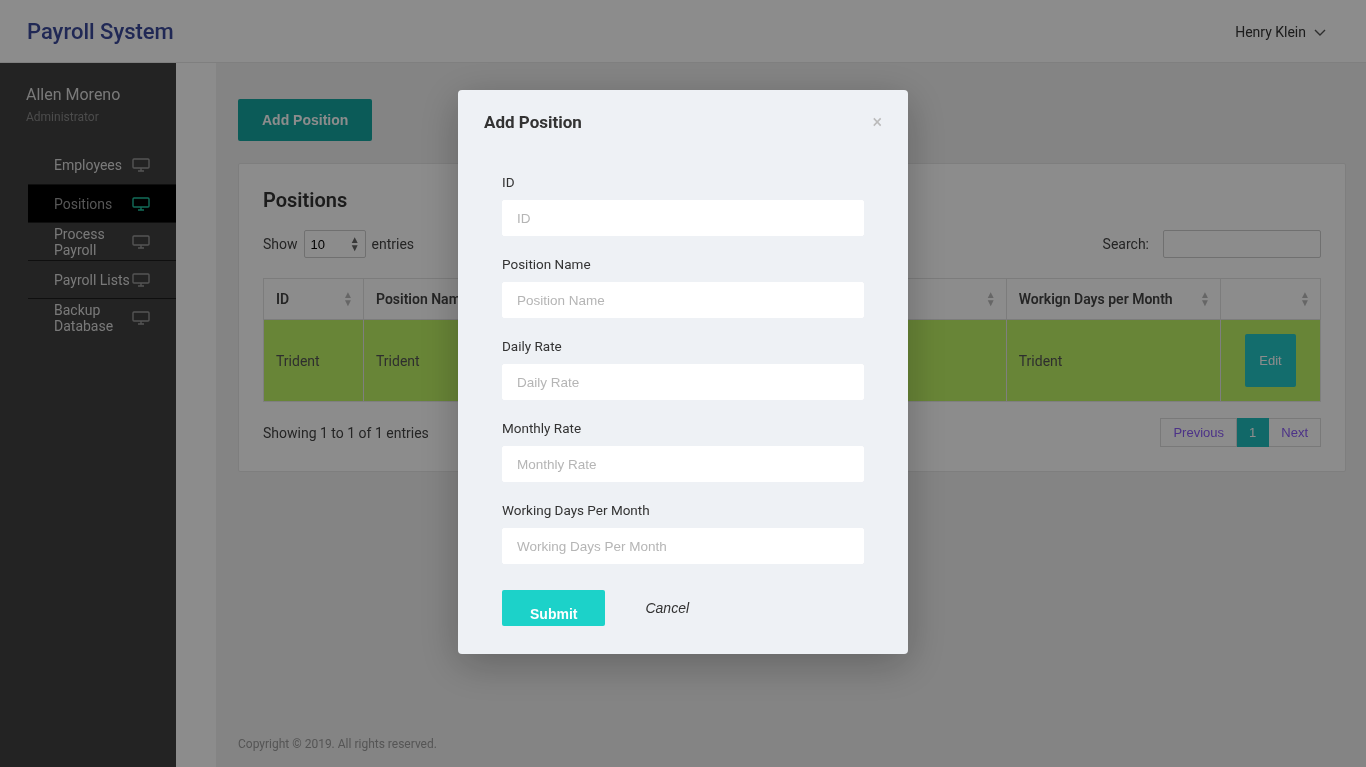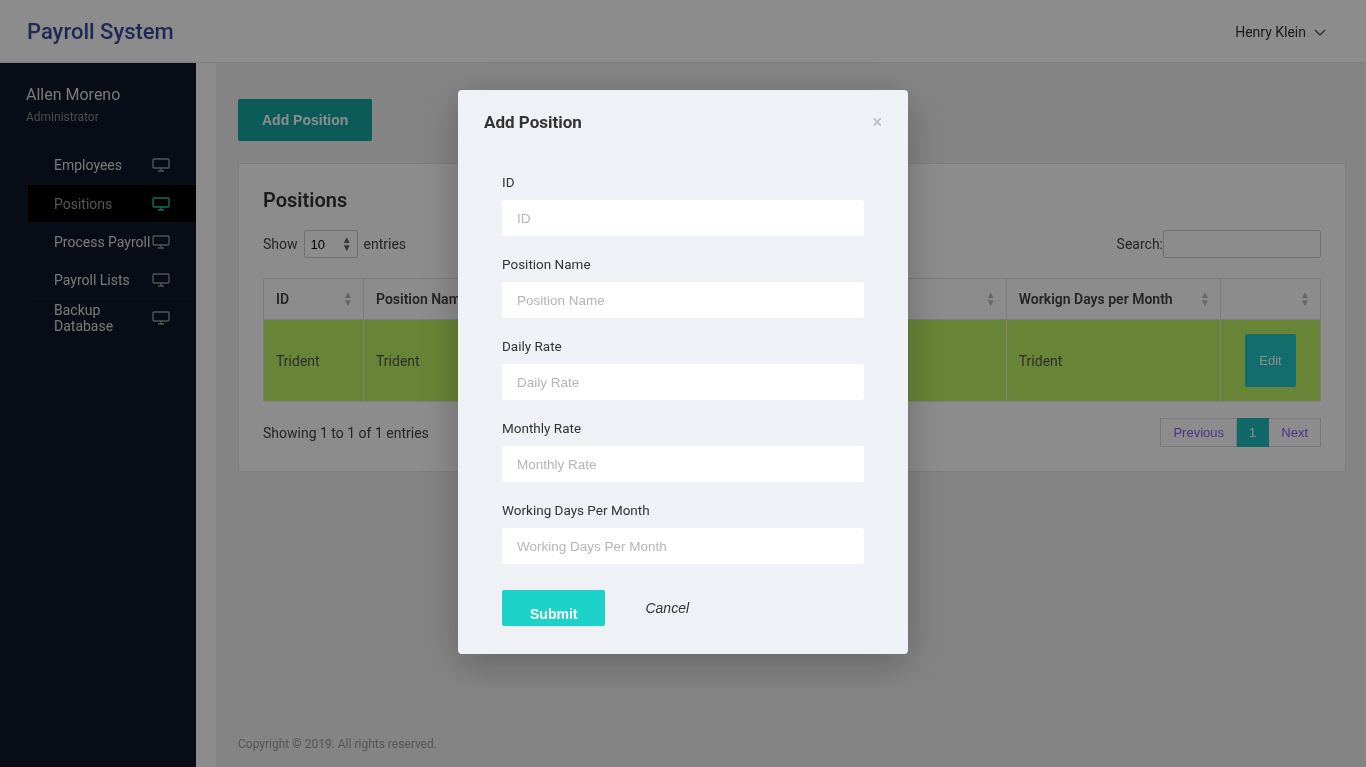--- a/index.html
+++ b/index.html
@@ -5,21 +5,21 @@
   * { box-sizing: border-box; margin: 0; padding: 0; }
   html, body { width: 1366px; height: 767px; font-family: -apple-system, BlinkMacSystemFont, "Segoe UI", Roboto, Arial, sans-serif; overflow: hidden; background:#fff; }
 
   
   .topbar { position: relative; height: 63px; border-bottom: 1px solid #e8e8e8; background: #fff; display:flex; align-items:center; }
   .topbar .brand { width: 216px; padding-left: 27px; font-size: 22px; color: #3b4a9b; font-weight: 500; }
   .topbar .right { position:absolute; right: 40px; top:0; height:63px; display:flex; align-items:center; color:#333; font-size:14px; cursor:pointer; }
   .topbar .right .chev { margin-left:8px; }
 
   
-  .sidebar { position:absolute; top:63px; left:0; bottom:0; width:196px; background:#0f172a; color:#ddd; }
+  .sidebar { position:absolute; top:63px; left:0; bottom:0; width:176px; background:#404040; color:#ddd; }
   .sidebar .user { padding: 22px 26px 18px 26px; }
   .sidebar .user .name { font-size:16px; color:#ddd; }
   .sidebar .user .role { font-size:12px; color:#8a8a8a; margin-top:6px; }
   .sidebar .nav { margin-top:4px;margin-left:28px; }
   .sidebar .nav .item { display:flex; align-items:center; justify-content:space-between; height:38px; padding:0 26px; font-size:14px; color:#ddd; cursor:pointer; }
   .sidebar .nav .item + .item { border-top:1px solid #1c1c1c; }
   .sidebar .nav .item.active { background:#000; color:#9e9e9e; }
   .sidebar .nav .item .ico { width:18px; height:14px; display:inline-flex; align-items:center; justify-content:center; }
   .sidebar .nav .item .ico svg { display:block; }
   .sidebar .nav .item.active .ico svg path, .sidebar .nav .item.active .ico svg rect { stroke:#23c6a4; }
@@ -28,23 +28,23 @@
   .main { position:absolute; top:63px; left:216px; right:0; bottom:0; background:#f0f0f0; padding:0 20px 0 22px; display:flex; flex-direction:column; }
 
   .btn-add { margin-top:36px; margin-bottom:22px; display:inline-flex; align-items:center; justify-content:center; height:42px; padding:0 24px; background:#14a6a0; color:#fff; font-weight:600; font-size:14px; border:none; border-radius:2px; cursor:pointer; }
 
   .panel { background:#fff; border:1px solid #e6e6e6; border-radius:2px; padding:24px; }
   .panel h2 { font-size:20px; font-weight:600; color:#333; margin-bottom:18px; }
 
   .controls { display:flex; align-items:center; justify-content:space-between; font-size:14px; color:#444; margin-bottom:20px; }
   .controls .show-entries { display:flex; align-items:center; gap:6px; }
   .controls .show-entries .sel-wrap { position:relative; }
-  .controls select { border:1px solid #ccc; border-radius:2px; height:28px; width:54px; font-size:13px; padding-left:6px; -webkit-appearance:none; appearance:none; background:#fff; }
+  .controls select { border:1px solid #ccc; border-radius:2px; height:28px; width:62px; font-size:13px; padding-left:6px; -webkit-appearance:none; appearance:none; background:#fff; }
   .controls .sel-caret { position:absolute; right:6px; top:50%; transform:translateY(-50%); pointer-events:none; font-size:10px; color:#666; line-height:8px; }
-  .controls .search { display:flex; align-items:center; gap:0; }
+  .controls .search { display:flex; align-items:center; gap:14px; }
   .controls .search input { border:1px solid #ccc; height:28px; width:158px; padding:0 8px; font-size:13px; background:#fff; border-radius:2px; }
 
   table.grid { width:100%; border-collapse:collapse; table-layout:fixed; }
   table.grid th { text-align:left; font-weight:600; font-size:14px; color:#444; padding:12px 12px; border:1px solid #e2e2e2; background:#fff; position:relative; }
   table.grid th .sort { position:absolute; right:10px; top:50%; transform:translateY(-50%); font-size:10px; color:#bbb; line-height:8px; }
   table.grid td { font-size:14px; color:#555; padding:14px 12px; border:1px solid #e8e8e8; background:#bef264; }
   table.grid td.actions { text-align:center; }
   .btn-edit { display:inline-flex; align-items:center; justify-content:center; padding:19px 14px; background:#23c6c6; color:#fff; border:none; border-radius:2px; font-size:13px; cursor:pointer; }
 
   .footerline { display:flex; justify-content:space-between; align-items:center; margin-top:16px; font-size:14px; color:#444; }

